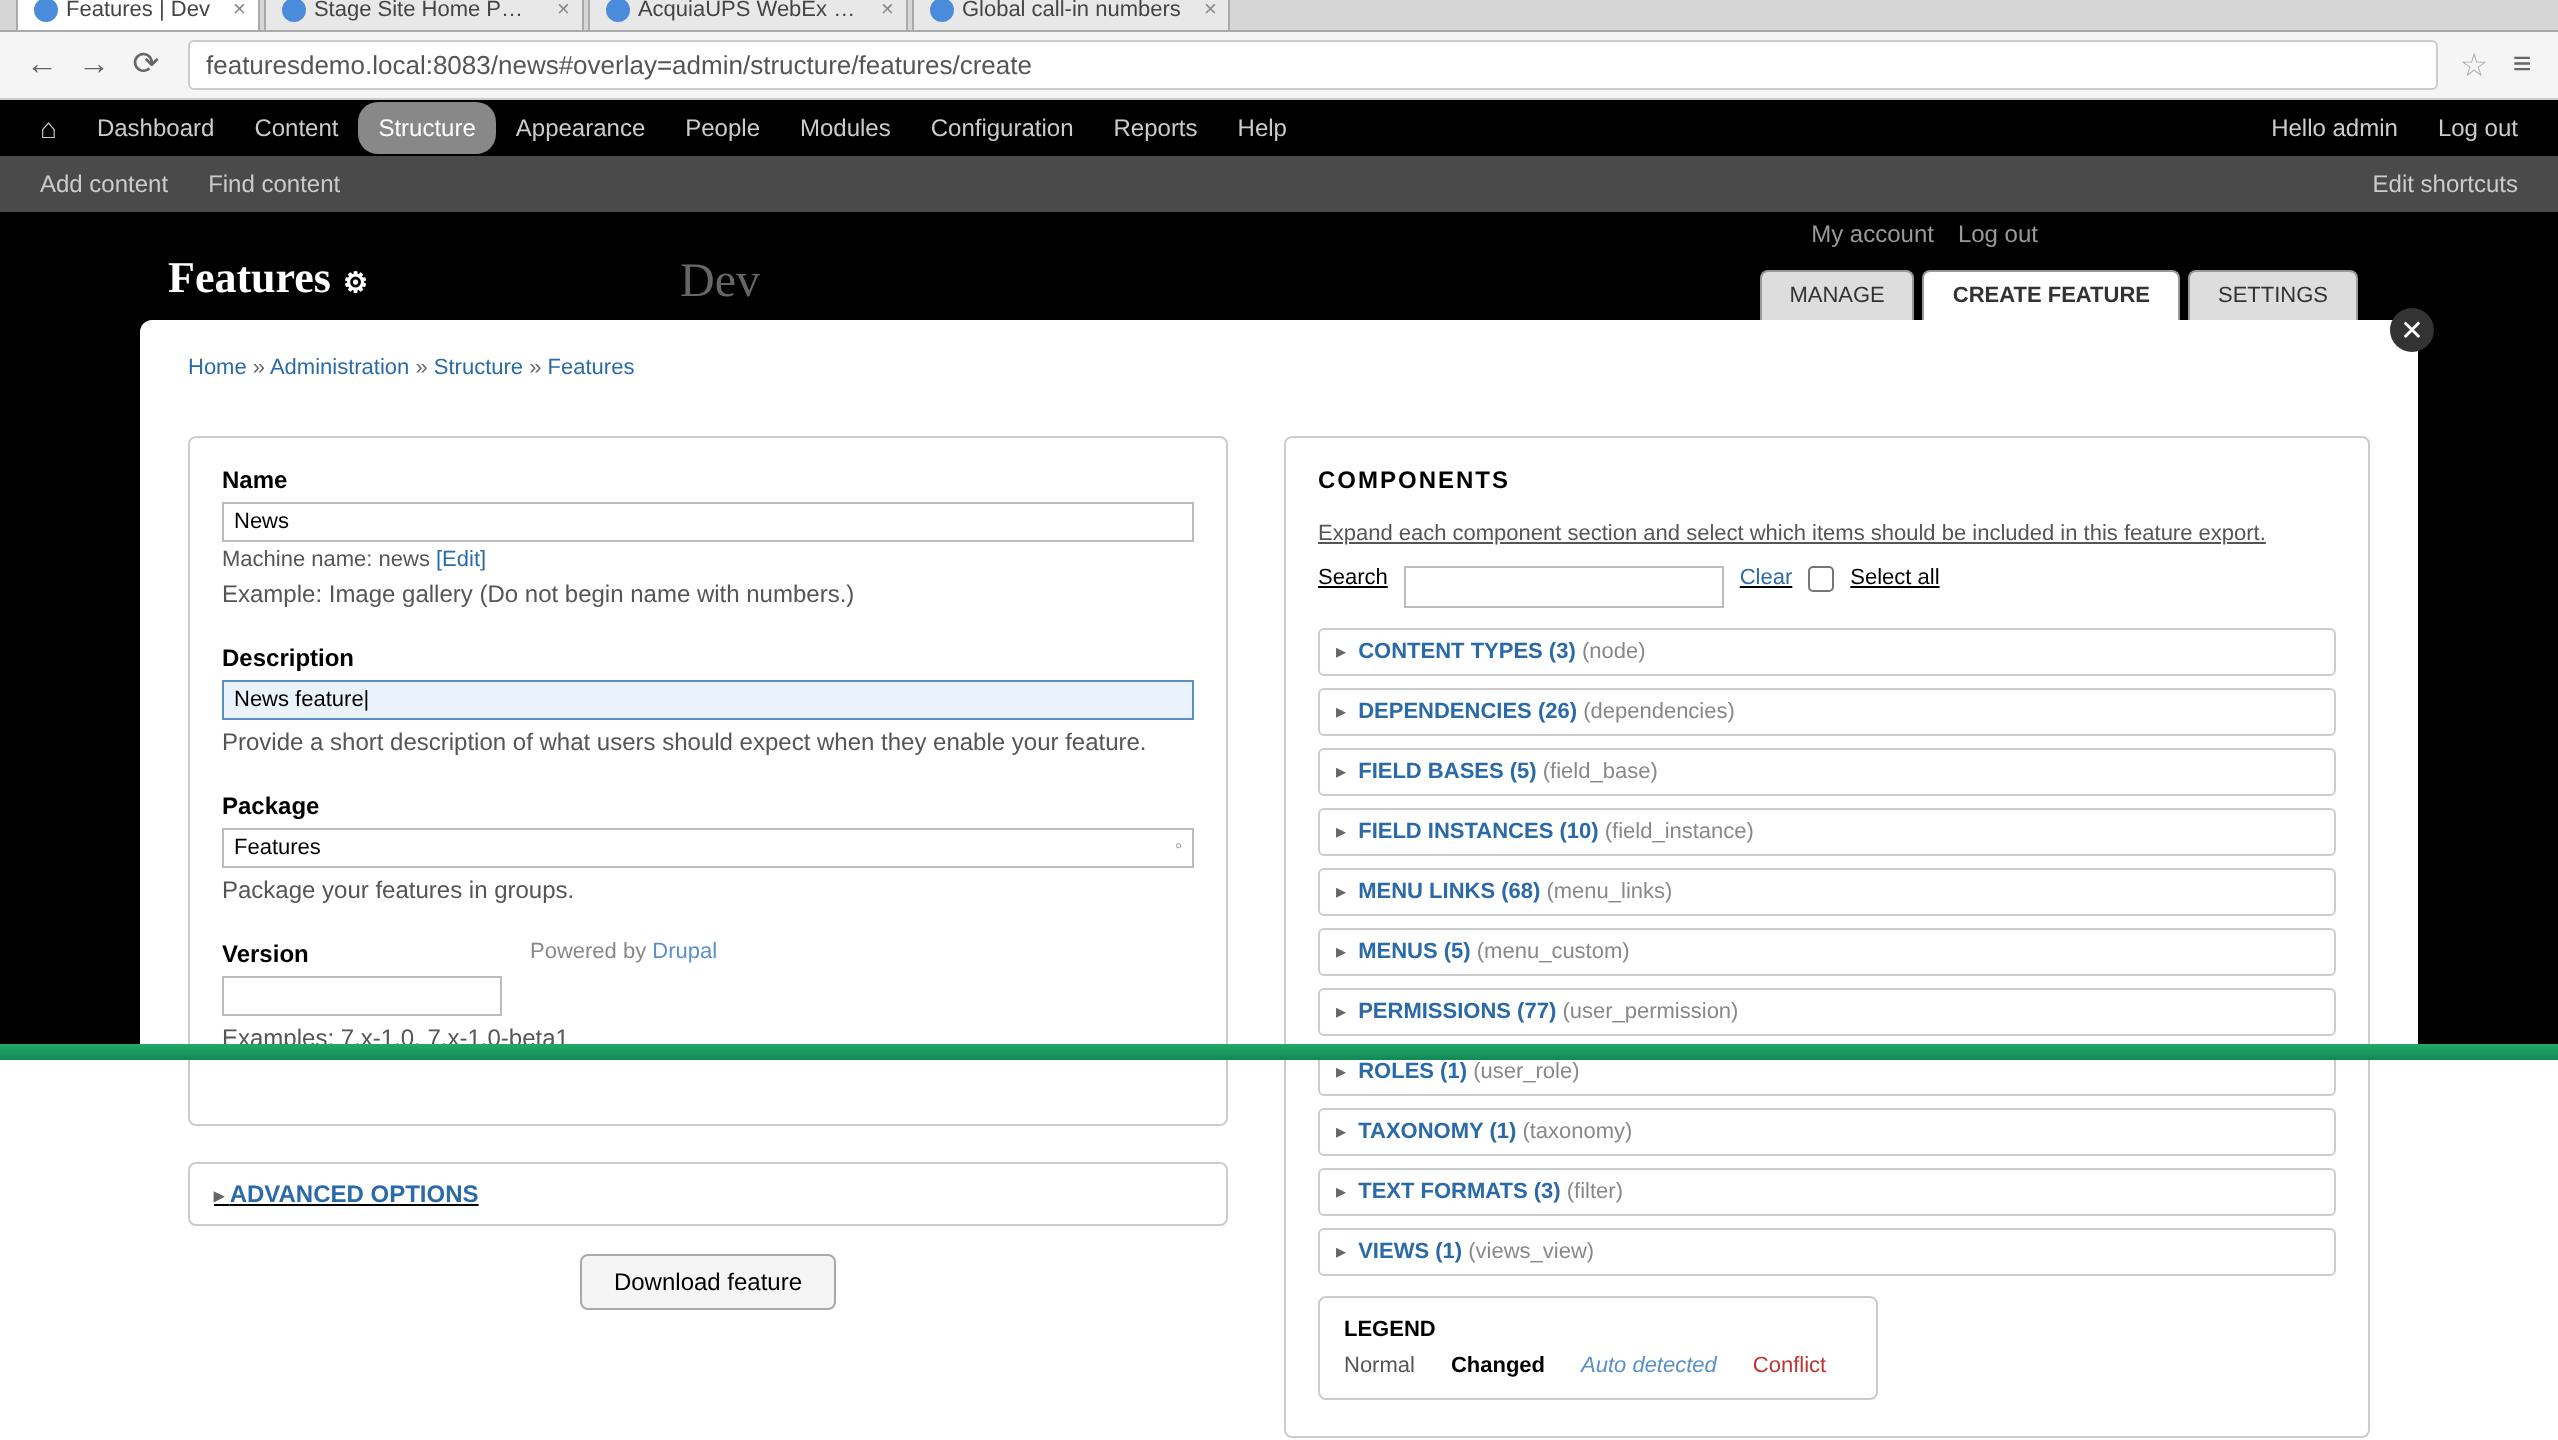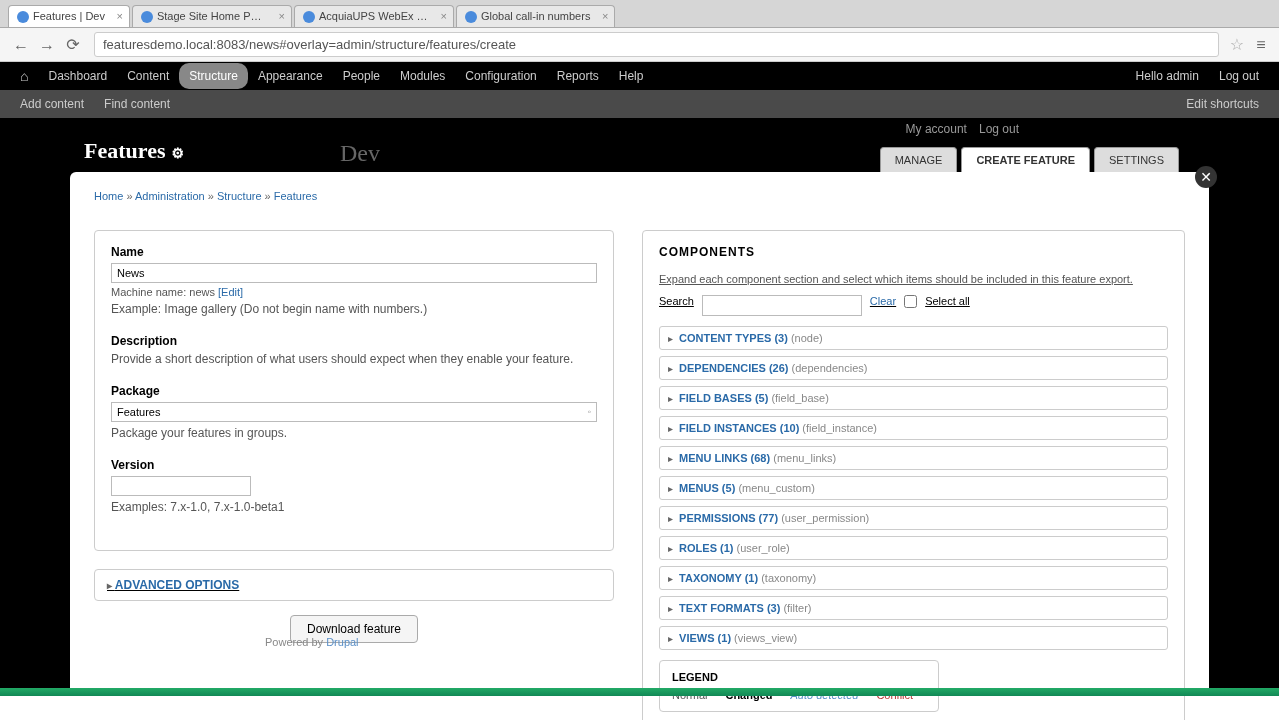--- a/index.html
+++ b/index.html
@@ -1,19 +1,19 @@
 <!DOCTYPE html>
 <html><head>
 <meta charset="utf-8">
 <style>
 * { box-sizing: border-box; margin: 0; padding: 0; }
 body { font-family: "Lucida Grande", Arial, sans-serif; font-size: 12px; background: #fff; width: 1279px; height: 720px; overflow: hidden; }
 
 
-.browser-tabs { background: #d6d6d6; height: 28px; display: flex; align-items: flex-end; padding: 0 8px; border-bottom: 1px solid #aaa; }
+.browser-tabs { background: #d6d6d6; height: 16px; display: flex; align-items: flex-end; padding: 0 8px; border-bottom: 1px solid #aaa; }
 .tab { background: #e8e8e8; border: 1px solid #aaa; border-bottom: none; border-radius: 4px 4px 0 0; padding: 4px 24px 4px 8px; margin-right: 2px; font-size: 11px; position: relative; max-width: 160px; white-space: nowrap; overflow: hidden; text-overflow: ellipsis; color: #444; }
 .tab.active { background: #fff; }
 .tab-close { position: absolute; right: 6px; top: 4px; font-size: 11px; color: #888; }
 .tab-icon { display: inline-block; width: 12px; height: 12px; border-radius: 50%; background: #4a8bdc; margin-right: 4px; vertical-align: middle; }
 
 .address-bar { background: #f5f5f5; height: 34px; display: flex; align-items: center; padding: 0 8px; border-bottom: 1px solid #ccc; }
 .nav-btn { width: 22px; height: 22px; margin: 0 2px; color: #666; font-size: 16px; text-align: center; line-height: 22px; cursor: pointer; }
 .url-box { flex: 1; background: #fff; border: 1px solid #ccc; border-radius: 3px; padding: 4px 8px; margin: 0 8px; font-size: 13px; color: #555; }
 .star-icon { width: 20px; color: #aaa; font-size: 16px; text-align: center; }
 .menu-icon { width: 20px; color: #666; font-size: 16px; text-align: center; margin-left: 4px; }
@@ -23,21 +23,21 @@
 .admin-toolbar a { color: #ccc; text-decoration: none; padding: 6px 10px; font-size: 12px; }
 .admin-toolbar a.active { background: #888; border-radius: 10px; color: #fff; }
 .admin-toolbar .home-icon { font-size: 14px; }
 .admin-toolbar .spacer { flex: 1; }
 
 .shortcuts-bar { background: #4a4a4a; height: 28px; display: flex; align-items: center; padding: 0 10px; color: #ccc; }
 .shortcuts-bar a { color: #ccc; text-decoration: none; padding: 6px 10px; font-size: 12px; }
 .shortcuts-bar .spacer { flex: 1; }
 
 
-.page-bg { background: #000; height: 578px; position: relative; }
+.page-bg { background: #000; height: 424px; position: relative; }
 .bg-content { position: absolute; top: 0; left: 0; right: 0; color: #999; }
 .bg-header { display: flex; justify-content: flex-end; padding: 4px 260px 0 0; font-size: 12px; }
 .bg-header a { color: #999; margin-left: 12px; }
 .bg-logo { position: absolute; left: 340px; top: 22px; font-size: 24px; color: #666; font-family: Georgia, serif; }
 .footer-text { position: absolute; bottom: 48px; left: 265px; font-size: 11px; color: #888; }
 .footer-text .drupal-link { color: #5a8fc7; }
 
 
 .overlay-wrap { position: absolute; top: 14px; left: 70px; right: 70px; }
 .overlay-tabs-area { position: relative; height: 40px; }
@@ -173,20 +173,21 @@
 
             <div class="form-item">
               <label class="form-label">Name</label>
               <input class="text-input" value="News" style="">
               <div class="machine-name"><span>Machine name: news </span><a>[Edit]</a></div>
               <div class="help-text">Example: Image gallery (Do not begin name with numbers.)</div>
             </div>
 
             <div class="form-item">
               <label class="form-label">Description</label>
+              <input class="text-input focused" value="News feature|" style="">
               <div class="help-text">Provide a short description of what users should expect when they enable your feature.</div>
             </div>
 
             <div class="form-item">
               <label class="form-label">Package</label>
               <div class="package-input">
                 <input class="text-input" value="Features" style="">
                 <span class="dropdown-ind">◦</span>
               </div>
               <div class="help-text">Package your features in groups.</div>

